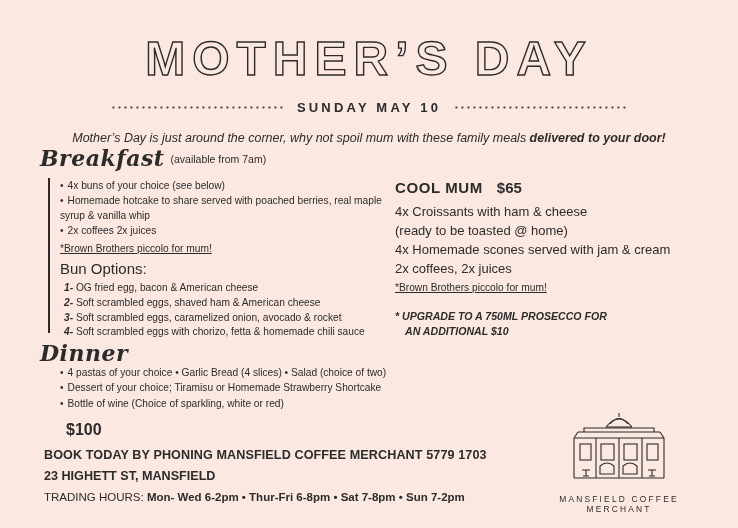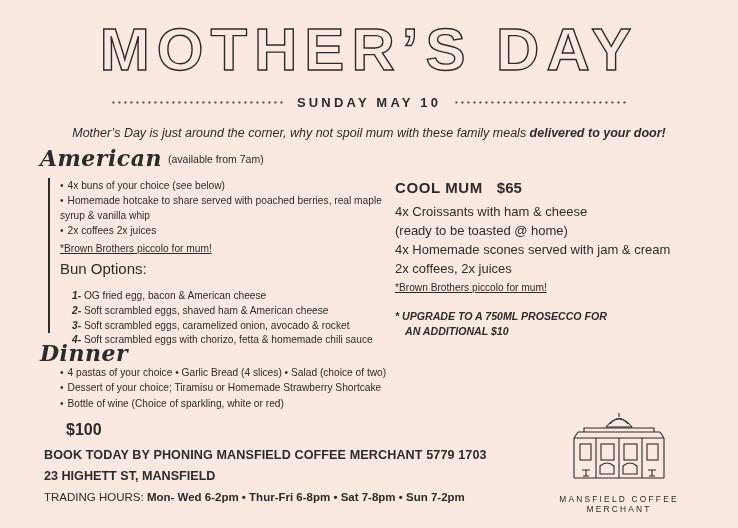--- a/index.html
+++ b/index.html
@@ -21,28 +21,28 @@
     background: #fbe9e1;
   }
 
   
   .title-wrap {
     text-align: center;
     padding-top: 18px;
   }
   .main-title {
     font-family: "Liberation Sans", sans-serif;
-    font-size: 60px;
+    font-size: 48px;
     font-weight: bold;
     letter-spacing: 7px;
     color: transparent;
     -webkit-text-stroke: 1.4px #2b2b2b;
     text-shadow: none;
     line-height: 1.05;
-    margin: 0;
+    margin: 16px;
     padding: 0 10px;
   }
 
   .subtitle-row {
     display: flex;
     align-items: center;
     justify-content: center;
     gap: 12px;
     margin-top: 14px;
     padding: 0 110px;
@@ -155,21 +155,21 @@
   .note-star {
     font-size: 10.2px;
     margin-top: 4px;
     text-decoration: underline;
   }
   .bun-title {
     font-size: 15px;
     margin-top: 6px;
   }
   .bun-list {
-    margin: 12px;
+    margin: 4px;
     padding: 0;
     list-style: none;
   }
   .bun-list li {
     font-size: 10.2px;
     line-height: 1.45;
   }
   .bun-num {
     font-weight: bold;
     font-style: italic;
@@ -257,21 +257,21 @@
       <span class="dotline"></span>
     </div>
     <div class="tagline">
       <span>Mother’s Day is just around the corner, why not spoil mum with these family meals </span><b>delivered to your door!</b>
     </div>
   </div>
 
   <div class="divider-v"></div>
   <div class="breakfast-block">
     <div>
-      <span class="section-head">American</span><span class="section-note">(available from 7am)</span>
+      <span class="section-head">Breakfast</span><span class="section-note">(available from 7am)</span>
     </div>
 
     <div class="cols">
 
       <div class="col-left">
         <ul class="bullets">
           <li><span class="dot">•</span><span>4x buns of your choice (see below)</span></li>
           <li><span class="dot">•</span><span>Homemade hotcake to share served with poached berries, real maple syrup &amp; vanilla whip</span></li>
           <li><span class="dot">•</span><span>2x coffees 2x juices</span></li>
         </ul>

